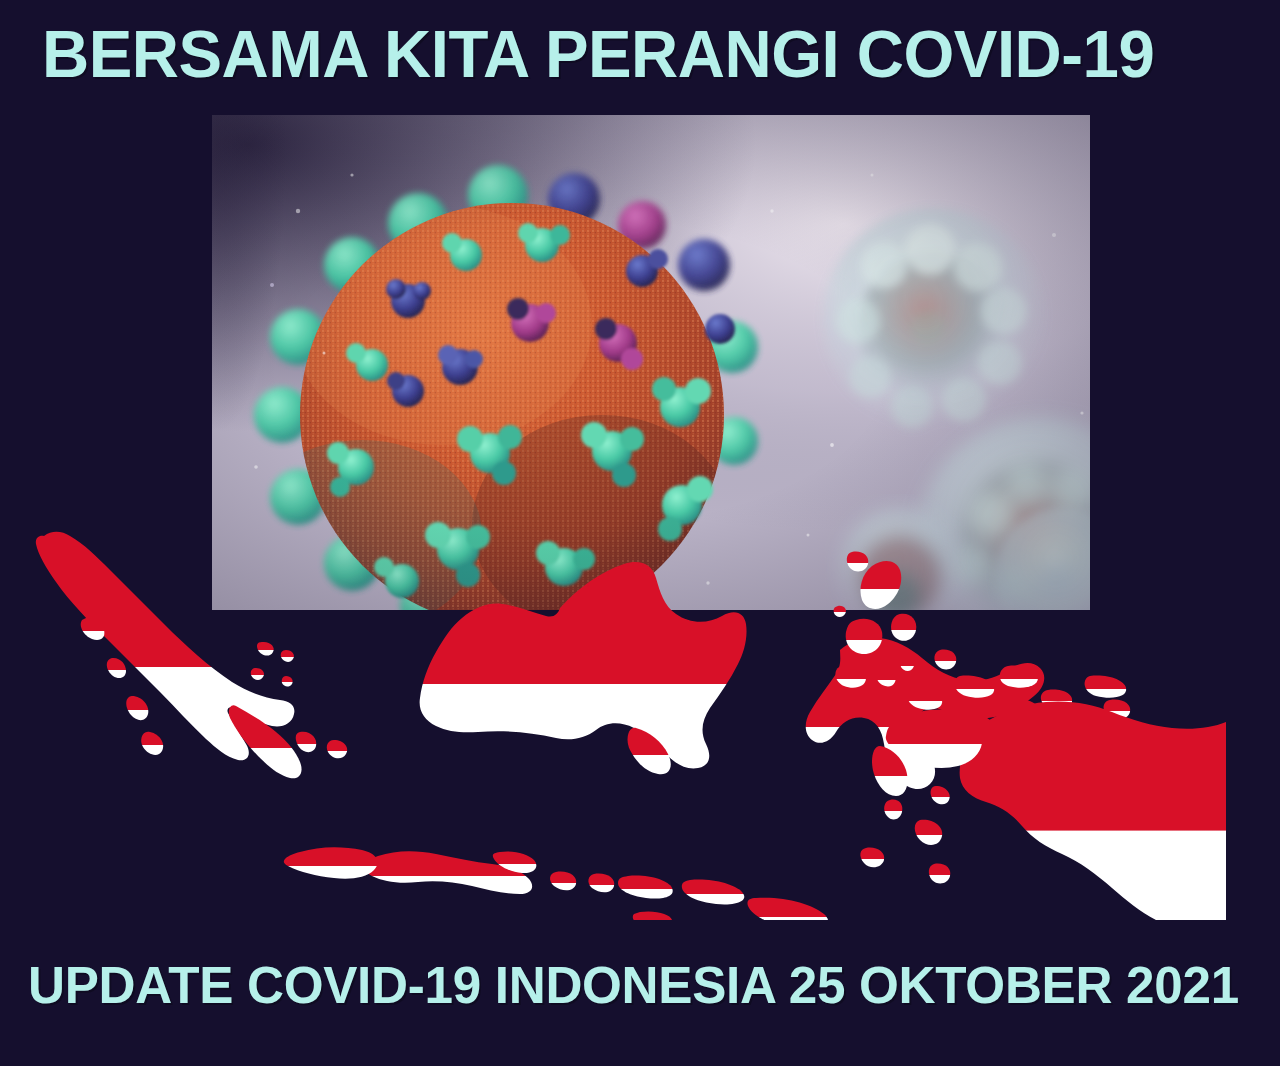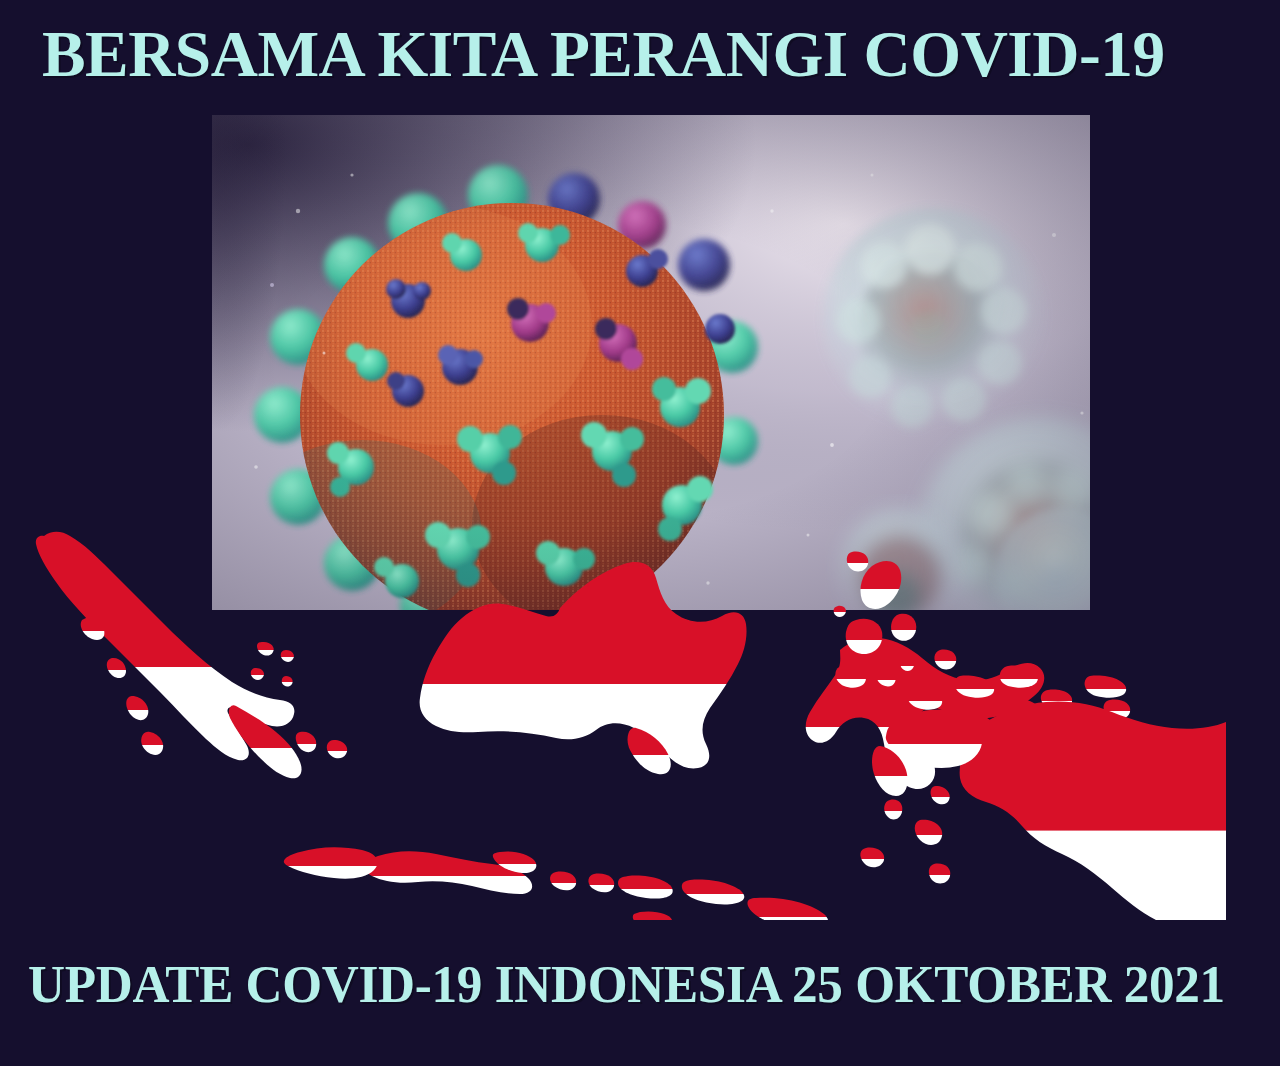--- a/index.html
+++ b/index.html
@@ -6,21 +6,21 @@
     margin: 0;
     padding: 0;
     background: #0d0a1e;
   }
   #poster {
     position: relative;
     width: 1280px;
     height: 1066px;
     background: #150f2e;
     overflow: hidden;
-    font-family: Liberation Serif, serif;
+    font-family: Liberation Sans, sans-serif;
   }
 
   
   .headline {
     position: absolute;
     left: 42px;
     top: 18px;
     font-size: 66px;
     line-height: 72px;
     font-weight: bold;

